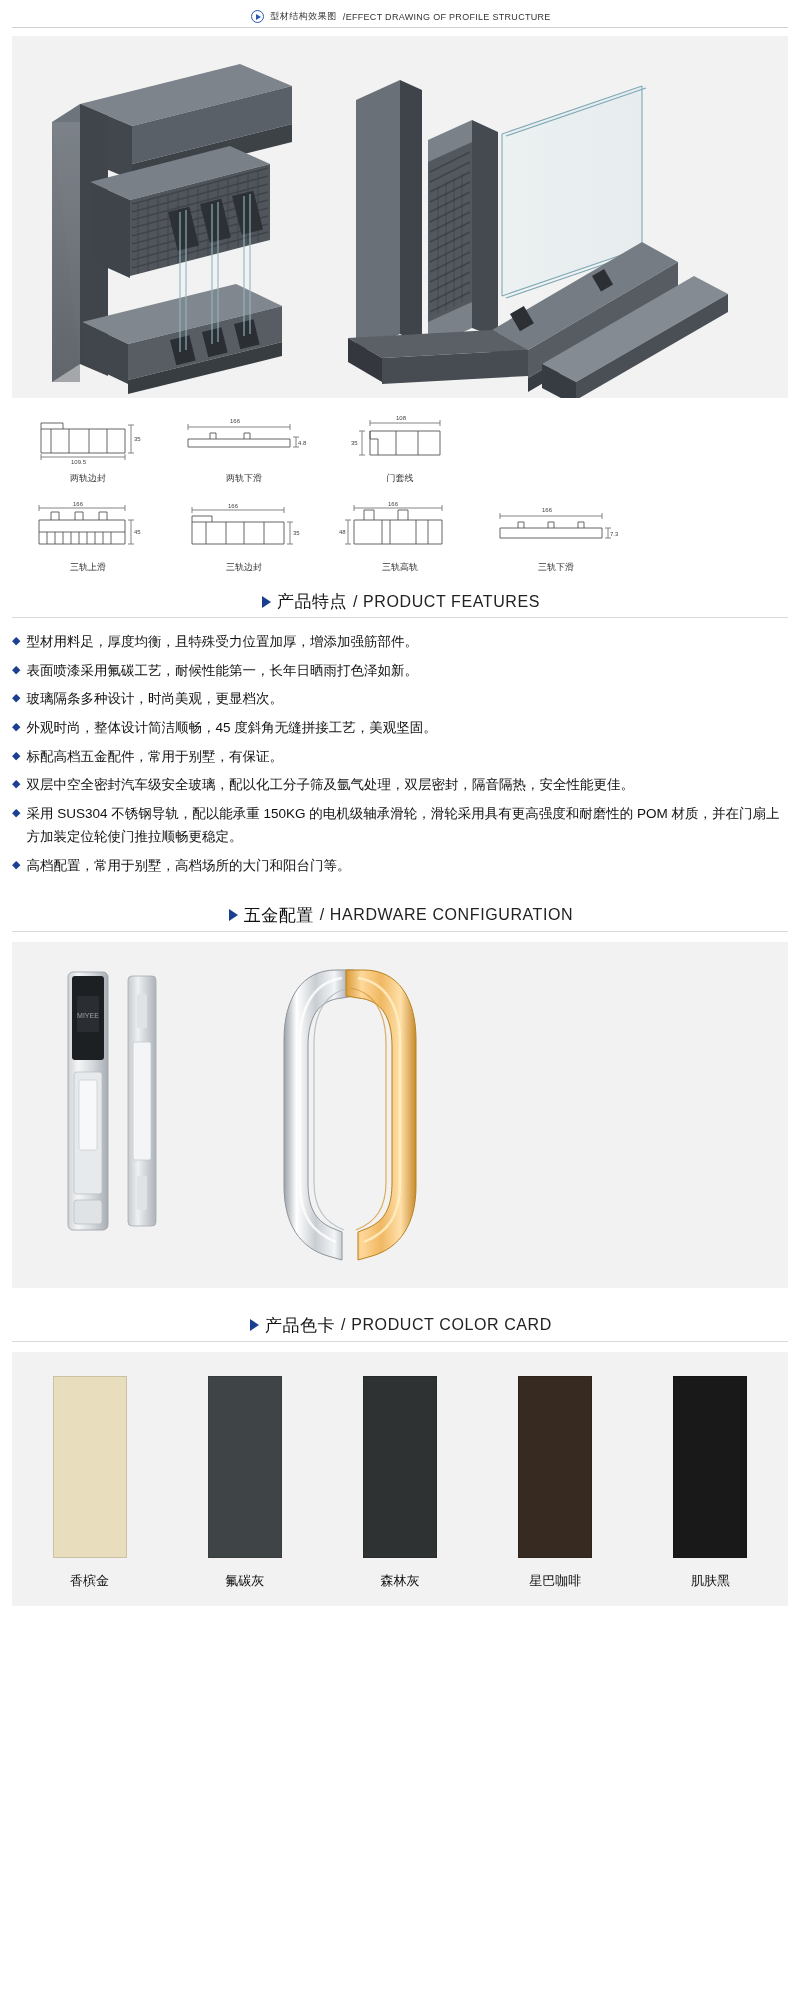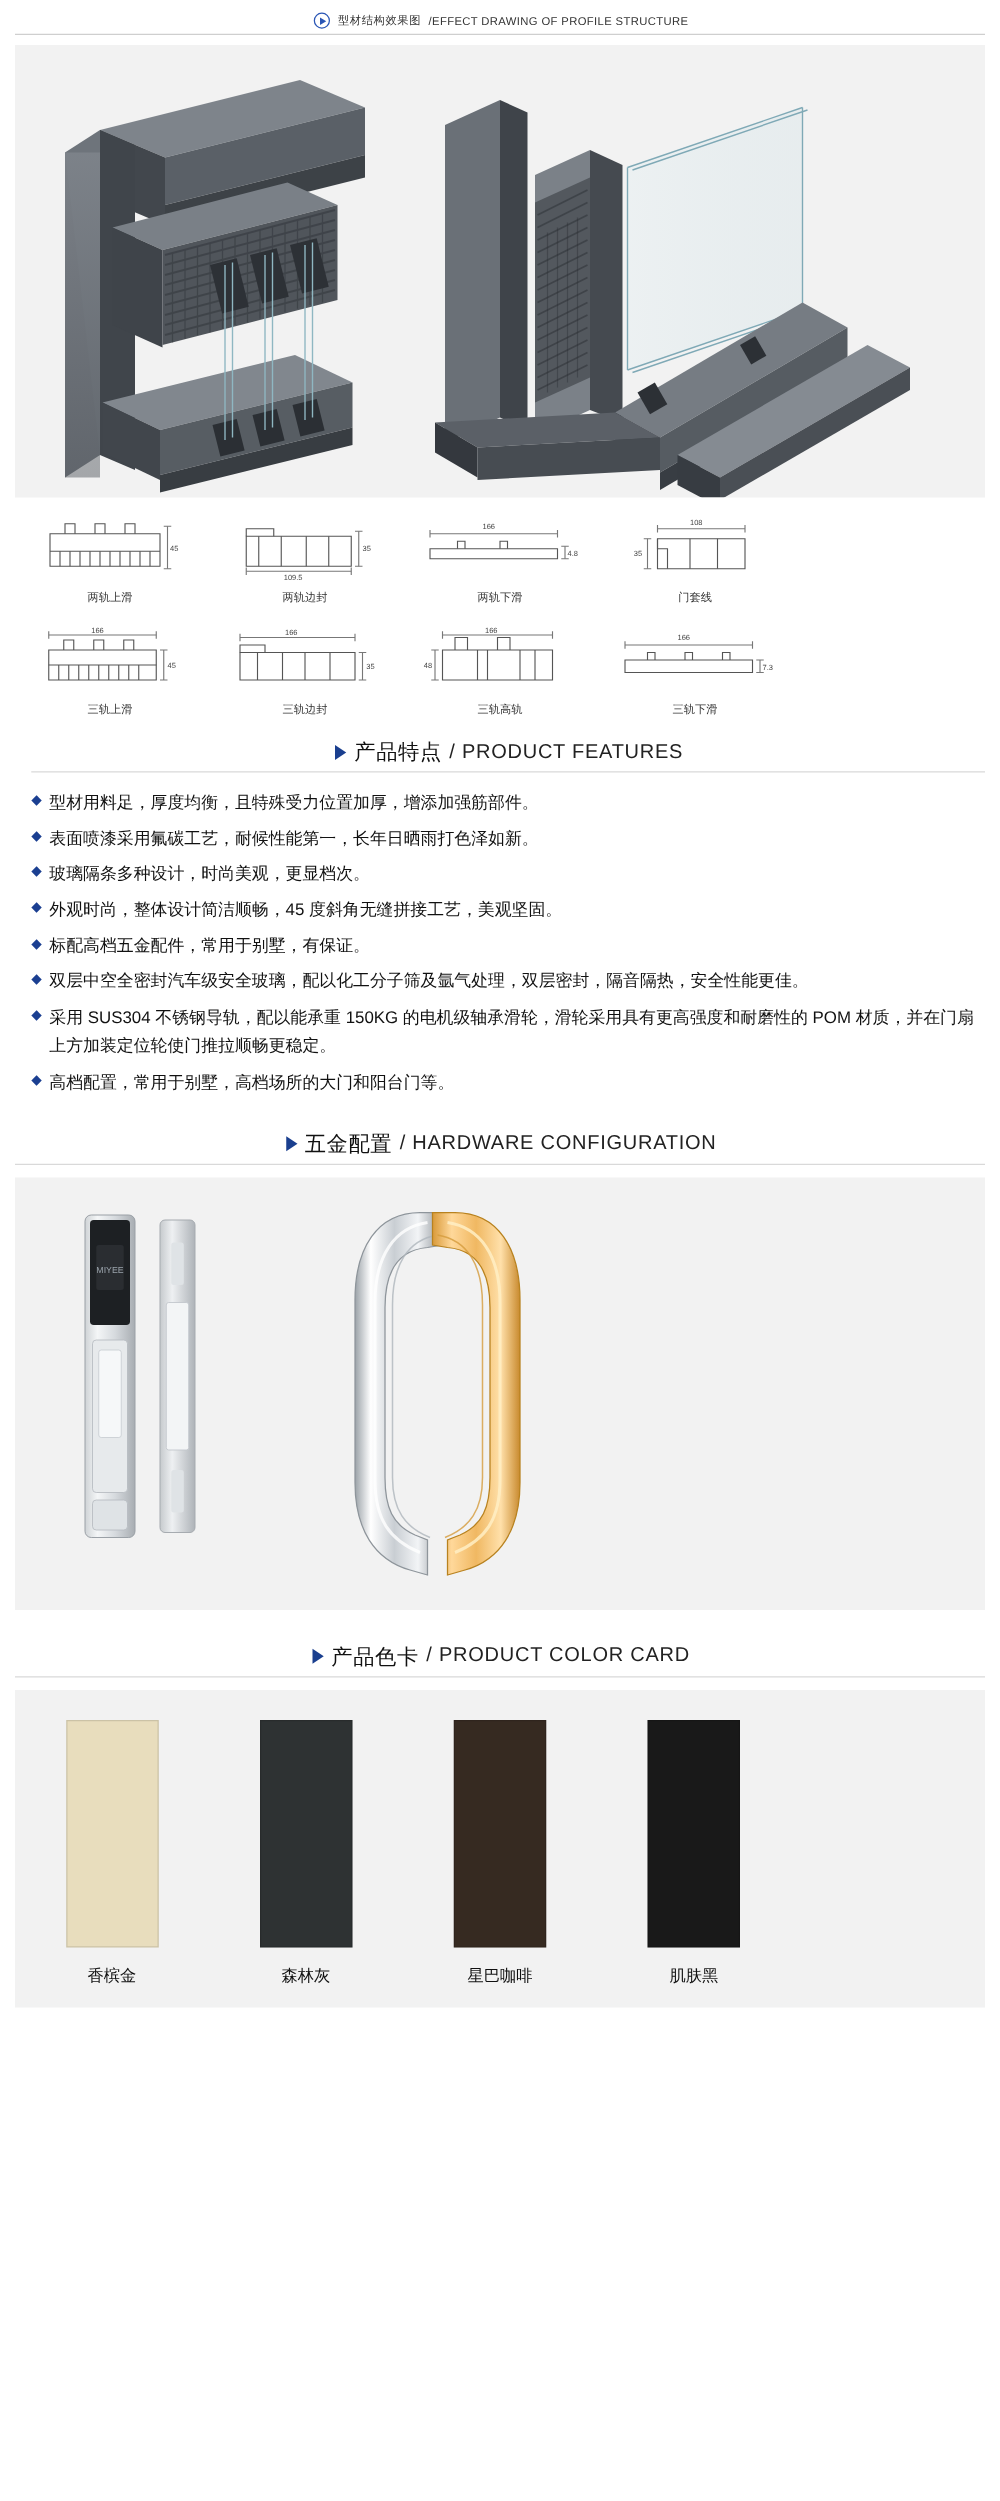--- a/index.html
+++ b/index.html
@@ -87,21 +87,21 @@
   .prof-art { height: 58px; width: 100%; display:flex; align-items:center; justify-content:center; }
   .prof-art svg { overflow: visible; }
   .prof-label {
     font-size: 9px;
     color: #333;
     margin-top: 4px;
     text-align: center;
   }
 
   
-  .features { margin-top: 10px; margin-left: 13px; }
+  .features { margin-top: 10px; }
   .feat-list { margin-top: 12px; }
   .feat-item {
     display: flex;
     align-items: flex-start;
     font-size: 13.5px;
     line-height: 1.75;
     color: #111;
     margin-bottom: 5px;
   }
   .diamond {
@@ -263,38 +263,20 @@
         </g>
 
         <rect x="168" y="238" width="16" height="20" fill="#2c3035" transform="rotate(-30 168 238)"></rect>
         <rect x="250" y="200" width="14" height="18" fill="#2c3035" transform="rotate(-30 250 200)"></rect>
       </g>
     </svg>
   </div>
 
   <div class="profiles">
 
-    <div class="prof-cell">
-      <div class="prof-art">
-        <svg width="112" height="52" viewBox="0 0 112 52">
-          <g stroke="#555" stroke-width="0.9" fill="none">
-            <path d="M8 14 L96 14 L96 40 L8 40 Z"></path>
-            <path d="M20 14 L20 6 L28 6 L28 14"></path>
-            <path d="M44 14 L44 6 L52 6 L52 14"></path>
-            <path d="M68 14 L68 6 L76 6 L76 14"></path>
-            <path d="M16 40 L16 28 M24 40 L24 28 M32 40 L32 28 M40 40 L40 28 M48 40 L48 28 M56 40 L56 28 M64 40 L64 28 M72 40 L72 28 M80 40 L80 28 M88 40 L88 28"></path>
-            <path d="M8 28 L96 28"></path>
-            <path d="M102 8 L102 42" stroke="#777"></path>
-            <path d="M99 8 L105 8 M99 42 L105 42" stroke="#777"></path>
-          </g>
-          <text x="104" y="28" font-size="6" fill="#444" font-family="Liberation Sans, sans-serif">45</text>
-        </svg>
-      </div>
-      <div class="prof-label">两轨上滑</div>
-    </div>
 
     <div class="prof-cell">
       <div class="prof-art">
         <svg width="118" height="52" viewBox="0 0 118 52">
           <g stroke="#555" stroke-width="0.9" fill="none">
             <path d="M12 16 L96 16 L96 40 L12 40 Z"></path>
             <path d="M12 16 L12 10 L34 10 L34 16"></path>
             <path d="M22 16 L22 40 M40 16 L40 40 M60 16 L60 40 M78 16 L78 40"></path>
             <path d="M12 44 L96 44" stroke="#777"></path>
             <path d="M12 41 L12 47 M96 41 L96 47" stroke="#777"></path>
@@ -551,20 +533,24 @@
       <span class="sec-title-cn">产品色卡</span>
       <span class="sec-title-en">/ PRODUCT COLOR CARD</span>
     </div>
 
     <div class="swatches">
       <div class="sw-cell">
         <div class="sw-chip" style="background:#e8ddbd"></div>
         <div class="sw-name">香槟金</div>
       </div>
       <div class="sw-cell">
+        <div class="sw-chip" style="background:#3f4546"></div>
+        <div class="sw-name">氟碳灰</div>
+      </div>
+      <div class="sw-cell">
         <div class="sw-chip" style="background:#2e3233"></div>
         <div class="sw-name">森林灰</div>
       </div>
       <div class="sw-cell">
         <div class="sw-chip" style="background:#362a21"></div>
         <div class="sw-name">星巴咖啡</div>
       </div>
       <div class="sw-cell">
         <div class="sw-chip" style="background:#191919"></div>
         <div class="sw-name">肌肤黑</div>

